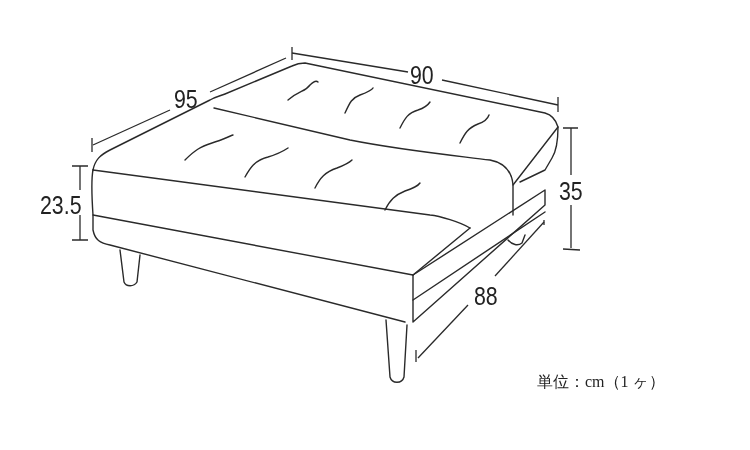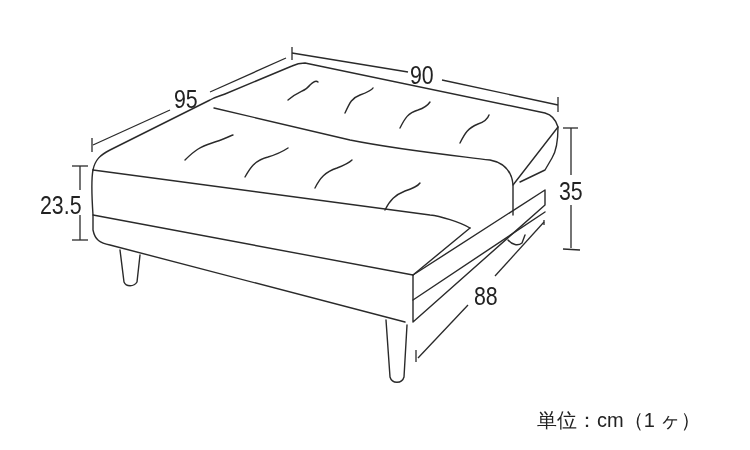--- a/index.html
+++ b/index.html
@@ -1,21 +1,21 @@
 <!DOCTYPE html>
 <html><head>
 <meta charset="utf-8">
 <style>
   html, body { margin: 0; padding: 0; background: #ffffff; }
-  #root { position: relative; width: 750px; height: 450px; overflow: hidden; background: #fff; }
+  #root { position: relative; width: 750px; height: 450px; overflow: hidden; background: #fff; border-radius: 21px; }
   svg { position: absolute; left: 0; top: 0; }
   .ln { fill: none; stroke: #2a2a2a; stroke-width: 1.4; stroke-linejoin: round; stroke-linecap: round; }
   .dim { fill: none; stroke: #2a2a2a; stroke-width: 1.3; }
   .lbl { position: absolute; font-family: "Liberation Sans", sans-serif; color: #222; font-size: 26px; line-height: 1; transform: scaleX(0.82); transform-origin: left top; }
-  .unit { position: absolute; font-family: Liberation Sans, sans-serif; color: #222; font-size: 20px; line-height: 1; margin-top: 36px; }
+  .unit { position: absolute; font-family: Liberation Serif, serif; color: #222; font-size: 16px; line-height: 1; }
 </style>
 </head>
 <body>
 
 <div id="root">
   <svg width="750" height="450" viewBox="0 0 750 450">
 
     <path class="ln" d="M93,170 C95,160 100,155 110,150 L210,100 C215,97 220,96 225,94 L292,66 C296,64 300,63 305,63 L545,113 C552,115 556,120 558,127 C558,140 557,150 552,158 L545,170 L520,182"></path>
 
     <path class="ln" d="M214,108 L350,140 C400,150 450,155 490,160 C505,163 512,172 513,185"></path>

